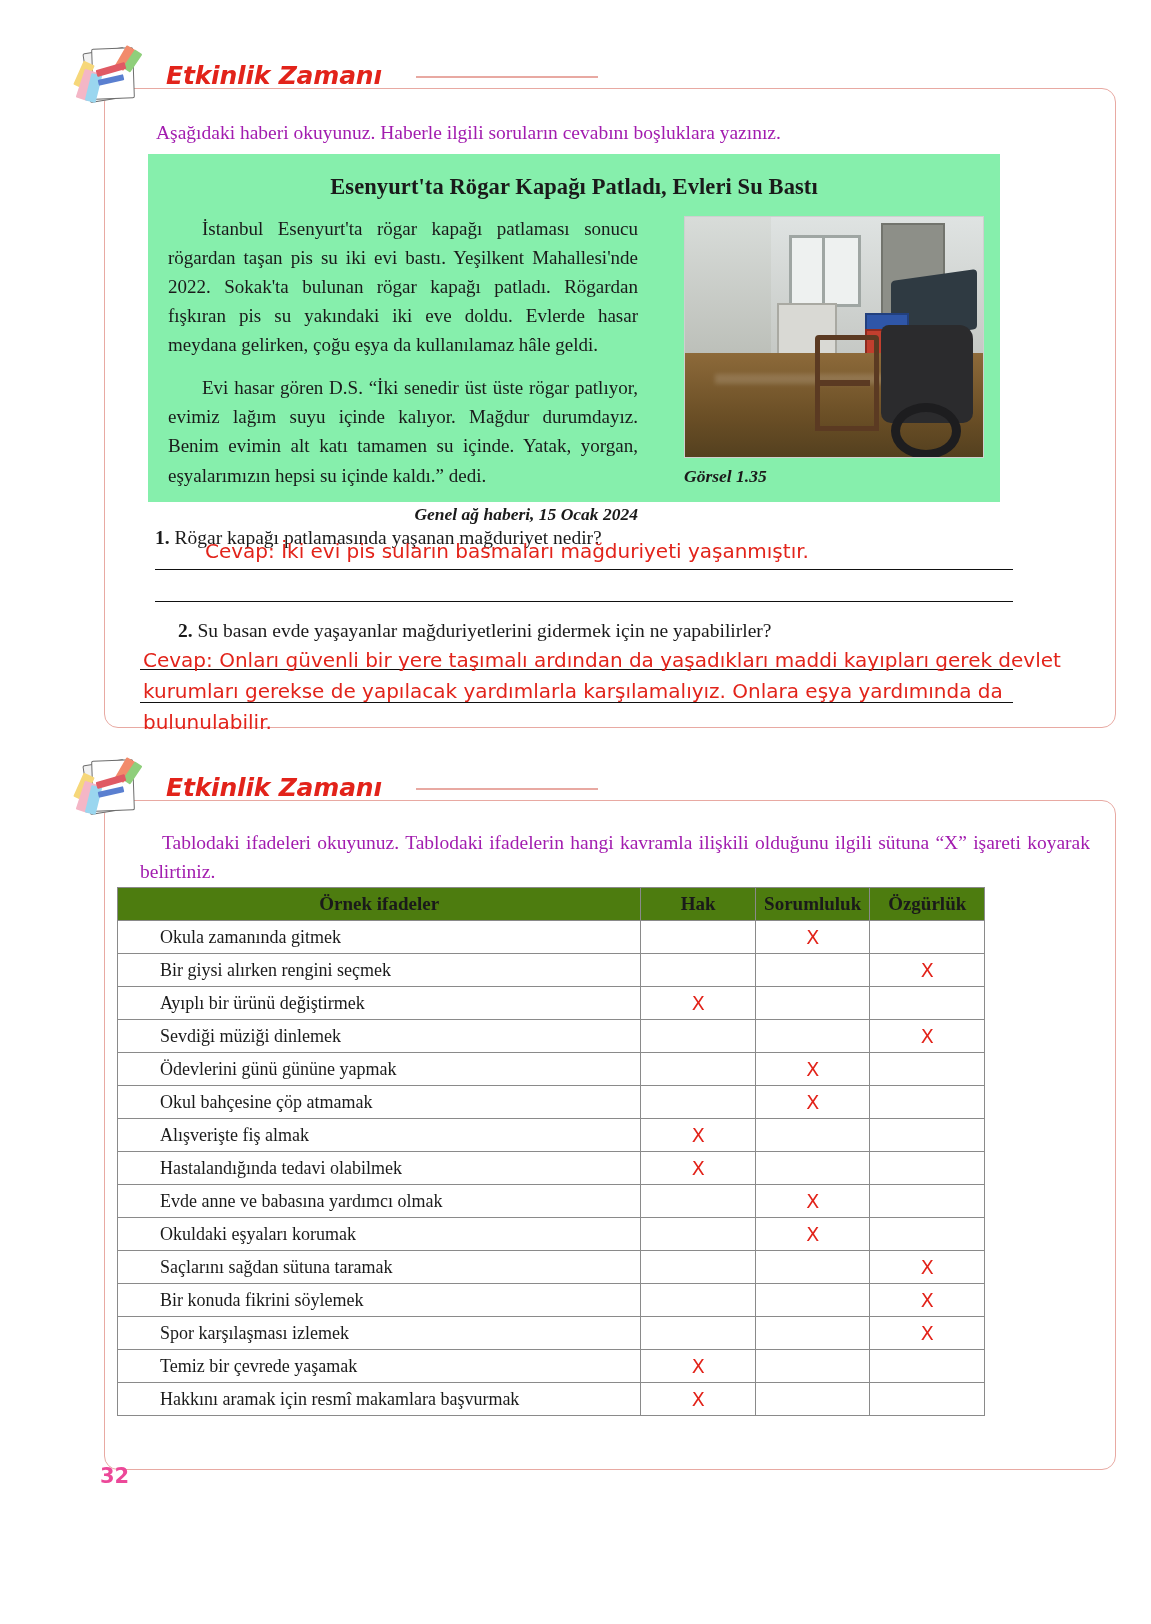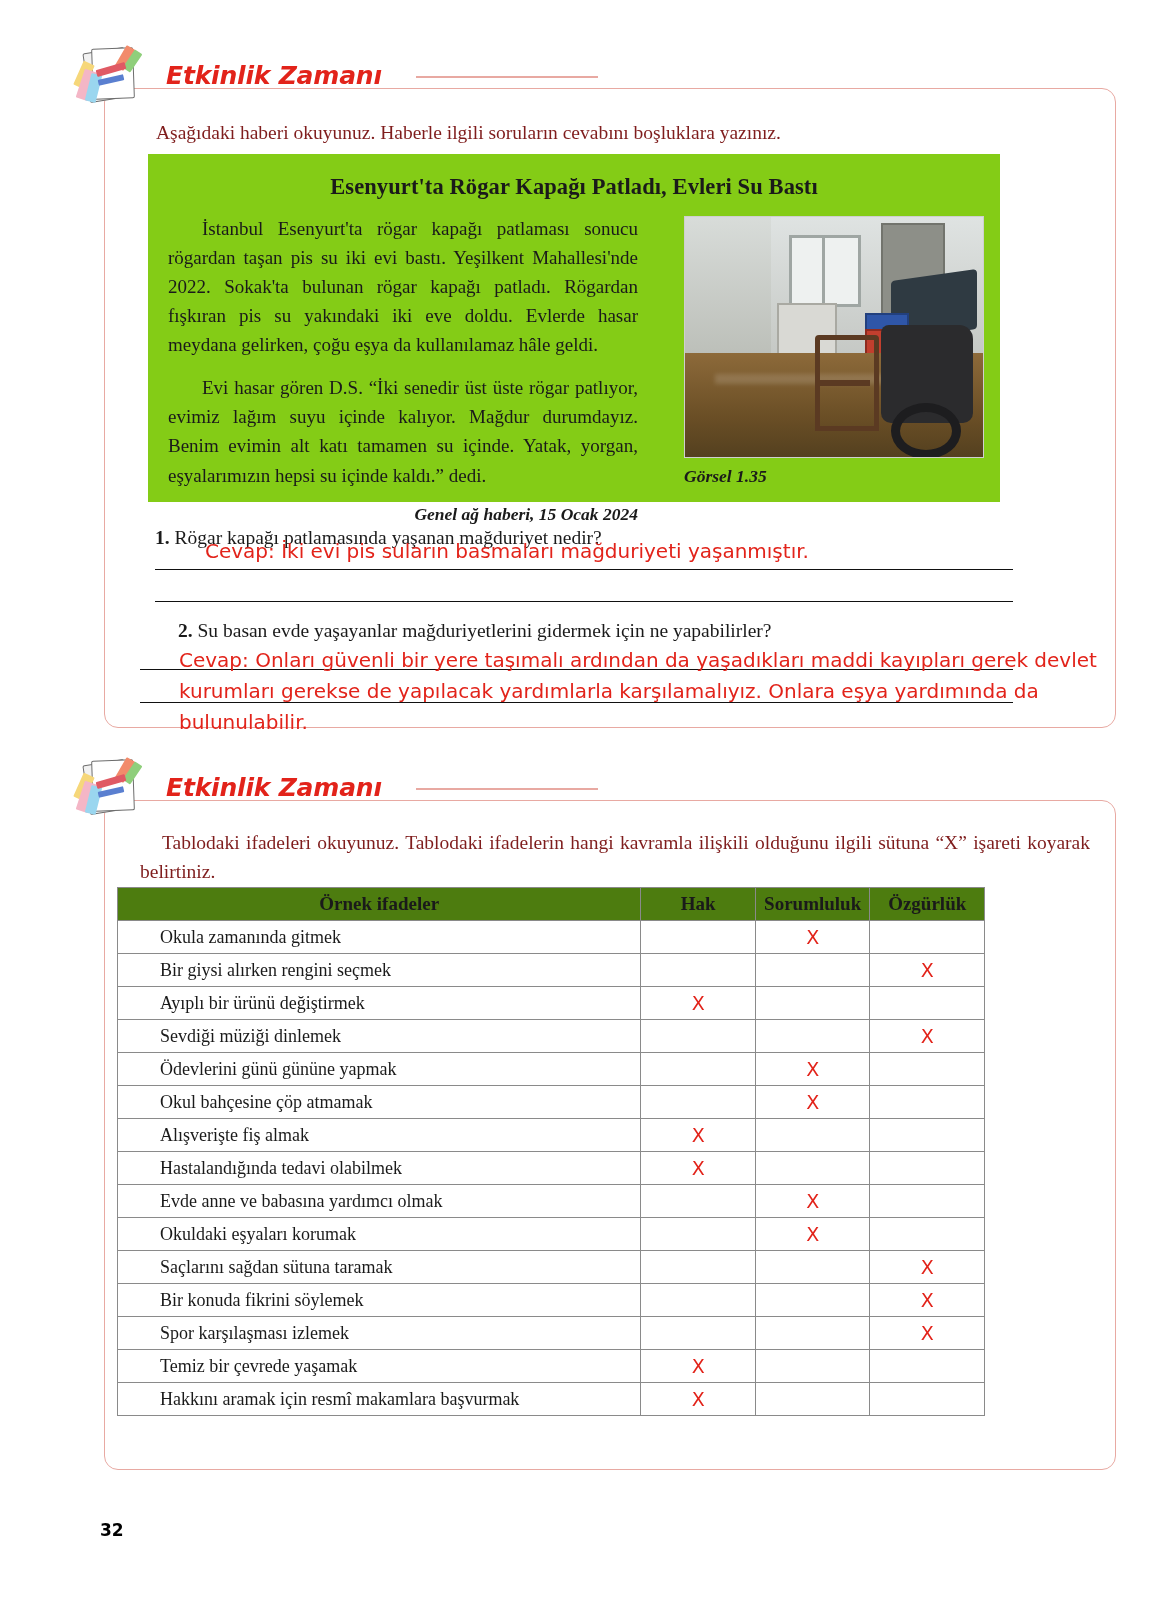--- a/index.html
+++ b/index.html
@@ -77,33 +77,33 @@
     background: #e8a9a2;
     margin-left: 10px;
     margin-top: 4px;
   }
 
   
   .intro {
     position: absolute;
     font-size: 19.5px;
     line-height: 1.5;
-    color: #7f1d1d;
+    color: #a21caf;
   }
   #intro-1 { left: 156px; top: 118px; width: 900px; }
   #intro-2 { left: 140px; top: 828px; width: 950px; text-align: justify; text-indent: 22px;}
 
   
   .news-panel {
     position: absolute;
     left: 148px;
     top: 154px;
     width: 852px;
     height: 348px;
-    background: #84cc16;
+    background: #86efac;
     box-sizing: border-box;
     padding: 14px 20px 10px 20px;
   }
   .news-title {
     font-family: "Liberation Serif", serif;
     font-weight: bold;
     font-size: 22.5px;
     text-align: center;
     margin: 6px 0 14px 0;
     letter-spacing: 0.1px;
@@ -225,21 +225,21 @@
   #line-2b { left: 140px; top: 702px; width: 873px; }
 
   .handwriting {
     position: absolute;
     font-family: "DejaVu Sans", sans-serif;
     color: #e2231a;
     font-size: 20px;
     line-height: 1.55;
   }
   #ans-1 { left: 205px; top: 536px; width: 820px; }
-  #ans-2 { left: 143px; top: 645px; width: 960px; margin-left: 36px; }
+  #ans-2 { left: 143px; top: 645px; width: 960px; }
 
   
   .tbl-wrap {
     position: absolute;
     left: 117px;
     top: 887px;
     width: 868px;
   }
   table {
     border-collapse: collapse;
@@ -268,25 +268,25 @@
   td.mark {
     text-align: center;
     color: #e2231a;
     font-family: "DejaVu Sans", sans-serif;
     font-size: 19px;
   }
 
   .page-number {
     position: absolute;
     left: 100px;
-    top: 1520px;
+    top: 1464px;
     font-family: "DejaVu Sans", sans-serif;
     font-weight: bold;
-    font-size: 17px;
-    color: #000000;
+    font-size: 21px;
+    color: #ec4899;
   }
 </style>
 </head>
 <body>
 
 <div class="activity-box" id="activity-1"></div>
 
 <div class="activity-header" id="header-1">
   <span class="pencil-icon">
     <span class="sheet s1"></span>

